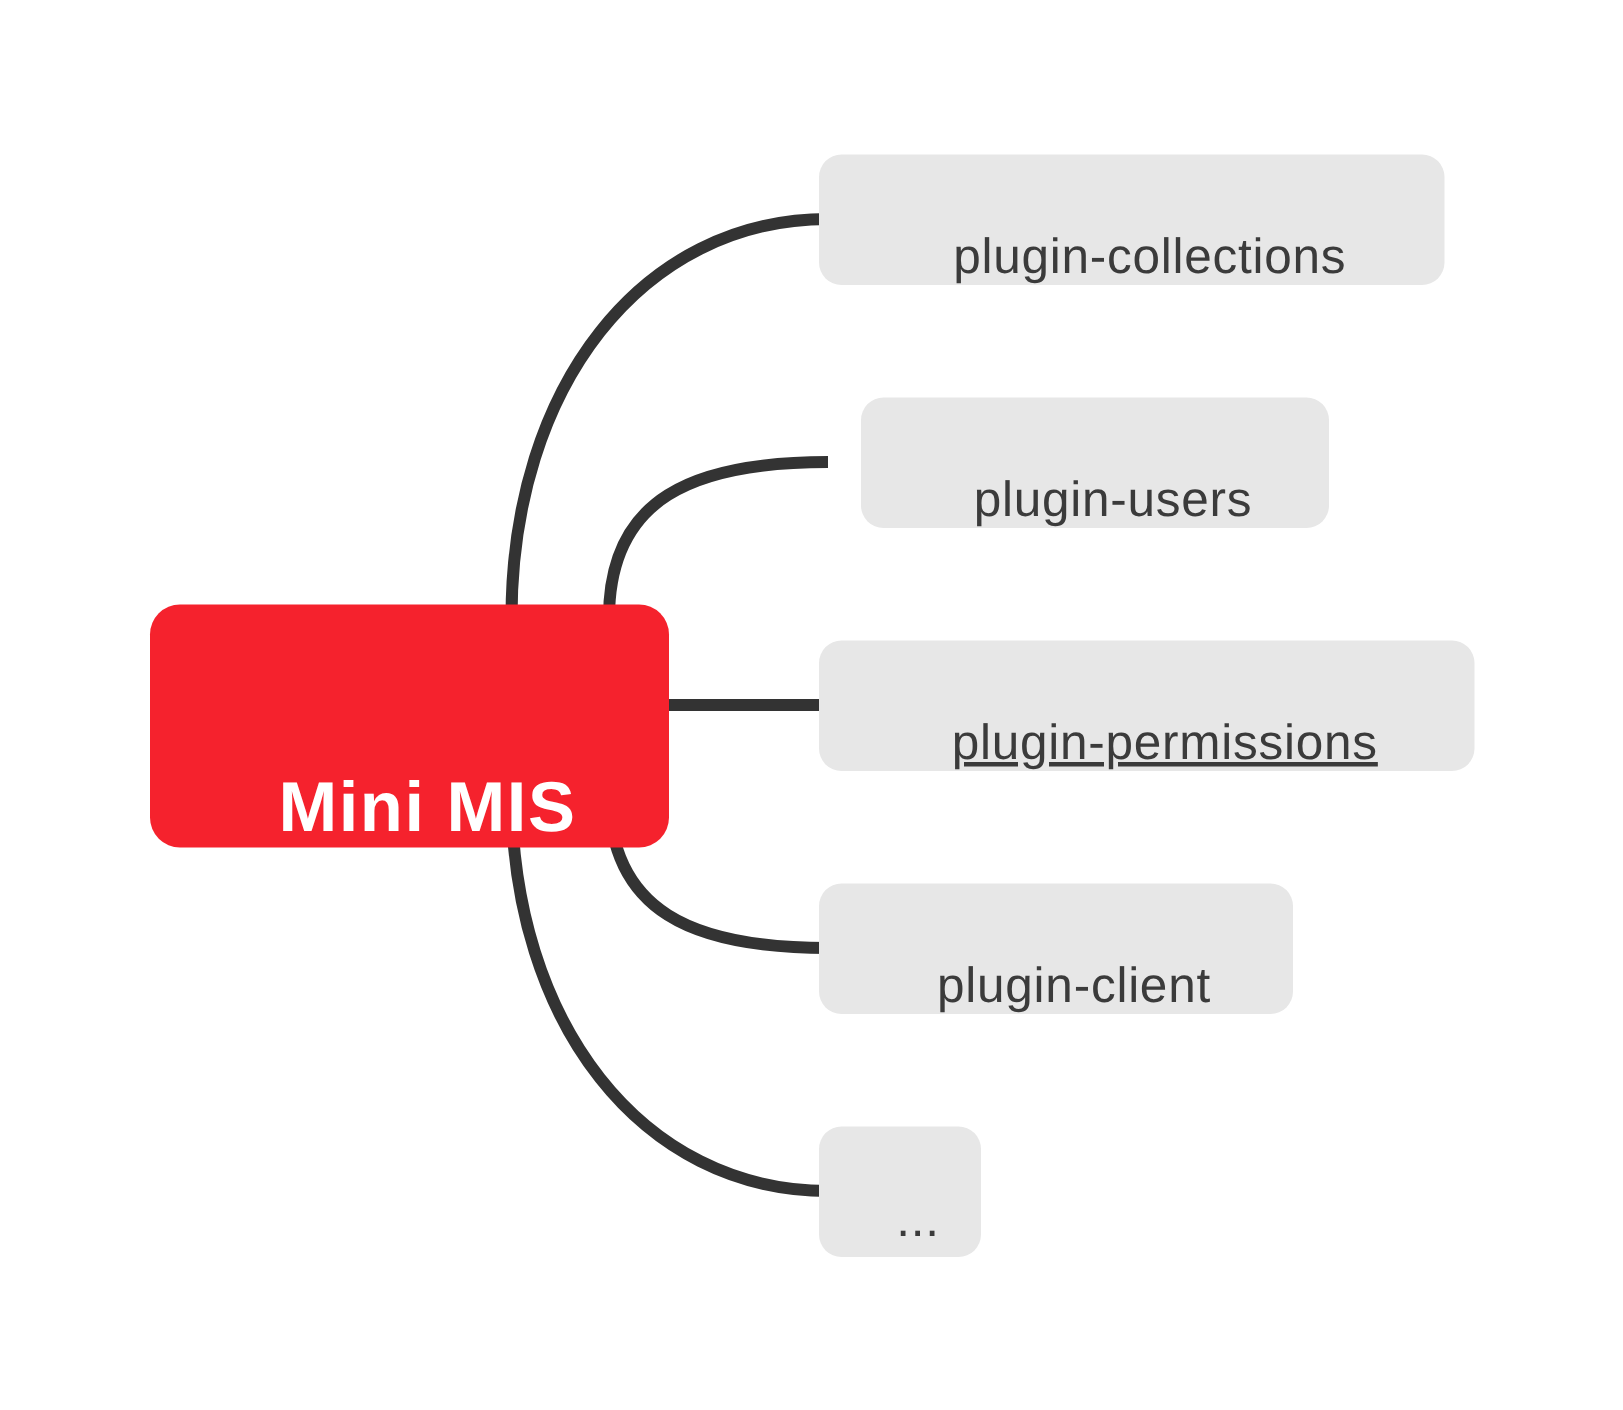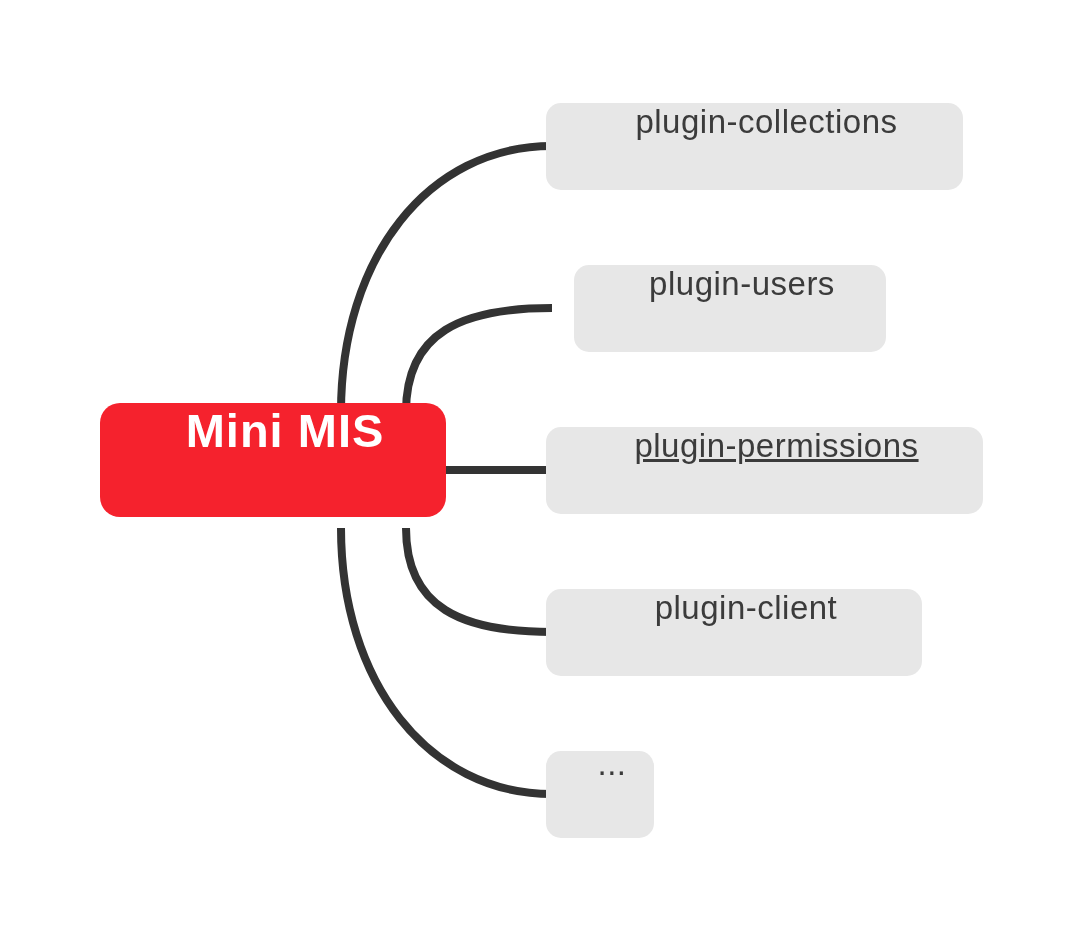--- a/index.html
+++ b/index.html
@@ -26,52 +26,52 @@
   .connectors path {
     fill: none;
     stroke: #333333;
     stroke-width: 8;
     stroke-linecap: butt;
   }
   .node {
     position: absolute;
     z-index: 2;
     display: flex;
-    align-items: flex-start;
+    align-items: flex-end;
     justify-content: center;
     box-sizing: border-box;
     cursor: default;
     user-select: none;
     padding-left: 24px;
   }
   .root-node {
     left: 100px;
     top: 403px;
     width: 346px;
-    height: 114px;
+    height: 162px;
     background: #F5222D;
     border-radius: 20px;
     color: #ffffff;
     font-size: 47px;
     font-weight: 700;
     letter-spacing: 1px;
   }
   .child-node {
     height: 87px;
     background: #E7E7E7;
     border-radius: 15px;
     color: #3B3B3B;
     font-size: 33px;
     font-weight: 400;
     letter-spacing: 0.5px;
   }
   .child-1 { left: 546px; top: 103px; width: 417px; }
   .child-2 { left: 574px; top: 265px; width: 312px; }
   .child-3 { left: 546px; top: 427px; width: 437px; text-decoration: underline; }
-  .child-4 { left: 546px; top: 589px; width: 376px; }
+  .child-4 { left: 546px; top: 589px; width: 316px; }
   .child-5 { left: 546px; top: 751px; width: 108px; }
   .child-5 .node-label { position: relative; top: -6px; }
 </style>
 </head>
 <body>
 
 <div class="canvas">
 
   <svg class="connectors" viewBox="0 0 1082 940" xmlns="http://www.w3.org/2000/svg">
     <path d="M 341 412 C 341 258, 428 146, 552 146"></path>

